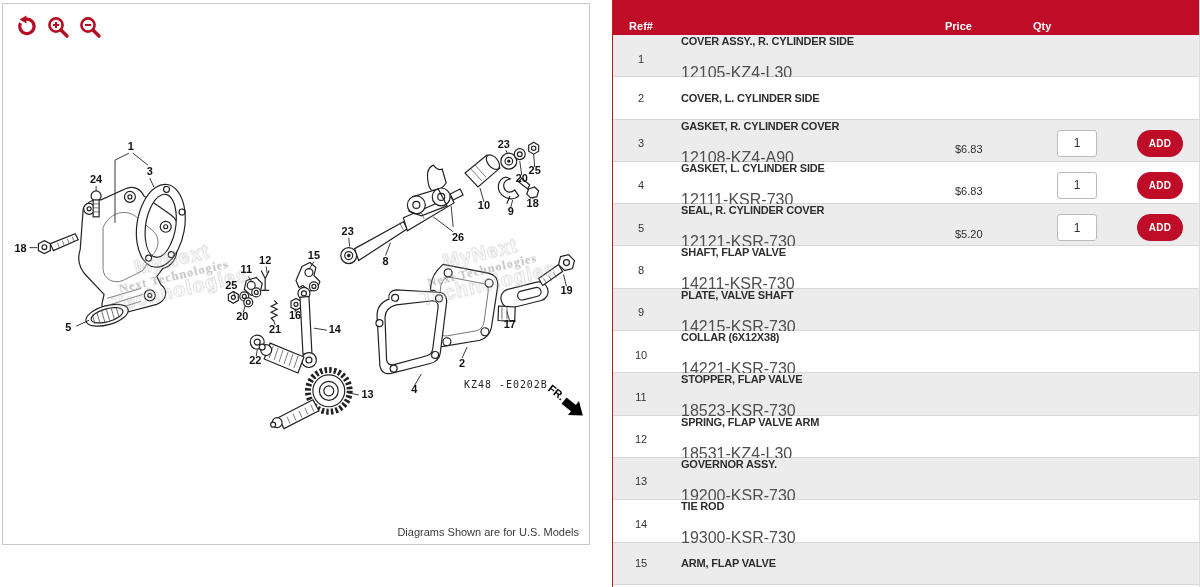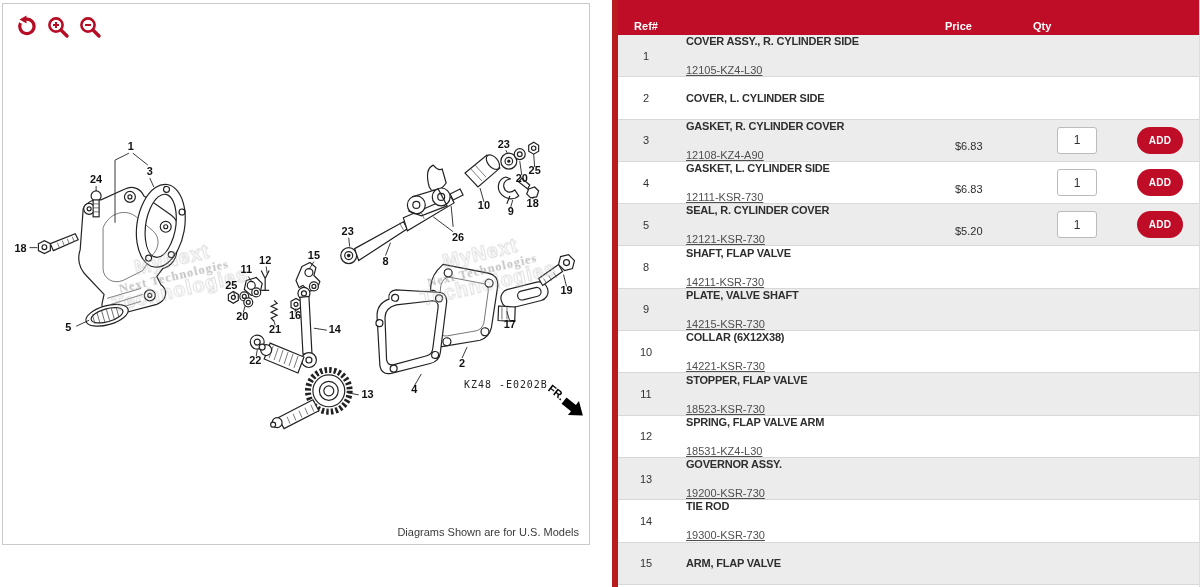--- a/index.html
+++ b/index.html
@@ -20,35 +20,35 @@
   .plabel { font:bold 11px "Liberation Sans", sans-serif; fill:#111; text-anchor:middle; }
   .wm-outline { font:bold 20px "Liberation Sans", sans-serif; fill:none; stroke:#bdbdbd;
                 stroke-width:0.9; letter-spacing:1px; }
   .wm-solid { font:bold 12.5px "Liberation Serif", serif; fill:#8f8f8f; letter-spacing:1px; }
   .code-text { font:10px "DejaVu Sans Mono", monospace; fill:#222; letter-spacing:1px; }
   .fr-text { font:bold 11px "Liberation Sans", sans-serif; fill:#000; }
   .footnote { position:absolute; right:10px; bottom:6px; font-size:11px; color:#3a3a3a; }
 
   
   .parts-panel { position:absolute; left:612px; top:0; width:588px; height:587px;
-                 border-left:6px solid #b91c1c; border-right:1px solid #ddd;
+                 border-left:1px solid #b91c1c; border-right:1px solid #ddd;
                  display:flex; flex-direction:column; background:#fde047; }
   .tbl-header { height:35px; flex:0 0 35px; background:#bf0d27; color:#fff;
                 display:grid; grid-template-columns:56px 1fr 88px 88px 78px;
                 align-items:center; font-size:11px; font-weight:bold; }
   .tbl-header .h-ref { text-align:center; }
   .tbl-header .h-part { padding-left:12px;margin-top:40px; }
   .row { height:42.3px; flex:0 0 42.3px; display:grid;
          grid-template-columns:56px 1fr 88px 88px 78px; align-items:center;
          border-bottom:1px solid #d8d8d8; background:#fff; font-size:11px; color:#333; }
   .row.alt { background:#ececec; }
   .cell-ref { text-align:center; color:#333; }
   .cell-part { padding-left:12px; display:flex; flex-direction:column; gap:17px;justify-content:flex-end; }
   .part-name { font-weight:bold; color:#2e2e2e; font-size:11px; letter-spacing:-0.2px; }
-  .part-number { color:#4f4f4f; font-size:11px; text-decoration:underline; cursor:pointer; }
+  .part-number { color:#4f4f4f; font-size:16px; cursor:pointer; }
   .cell-price { color:#2e2e2e; font-size:11px; padding-left:10px;margin-top:12px; }
   .cell-qty { display:flex; justify-content:center; }
   .qty-box { width:40px; height:27px; border:1px solid #bbb; border-radius:3px;
              text-align:center; font-size:12px; color:#333; background:#fff; }
   .cell-add { display:flex; justify-content:center; }
   .add-btn { width:46px; height:27px; border:none; border-radius:14px; background:#bf0d27;
              color:#fff; font-size:10px; font-weight:bold; letter-spacing:0.3px; cursor:pointer; }
   .row-sliver { flex:1 1 auto; background:#fff; }
 </style>
 </head>

